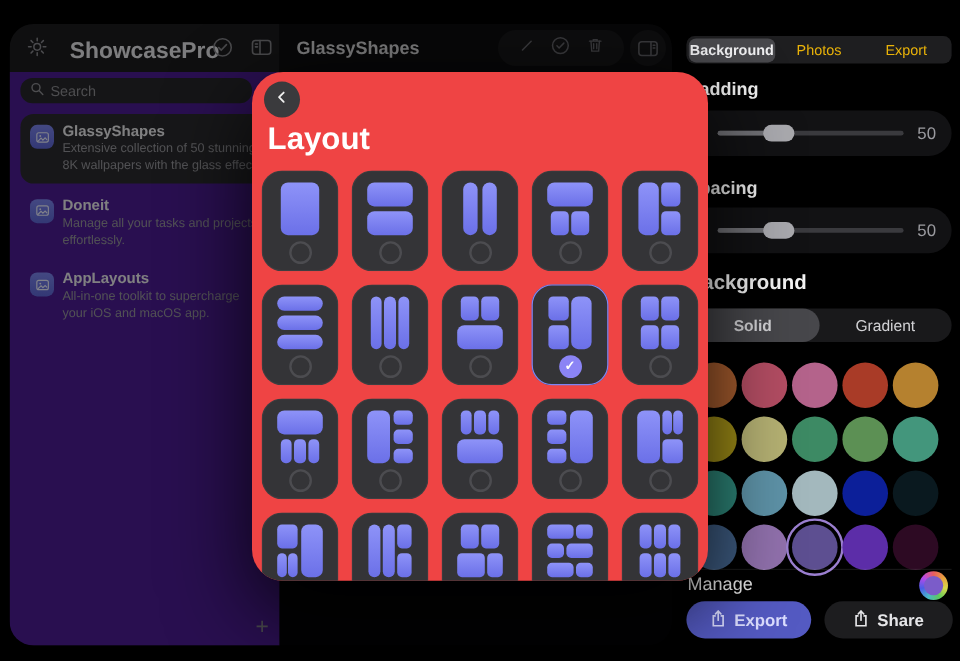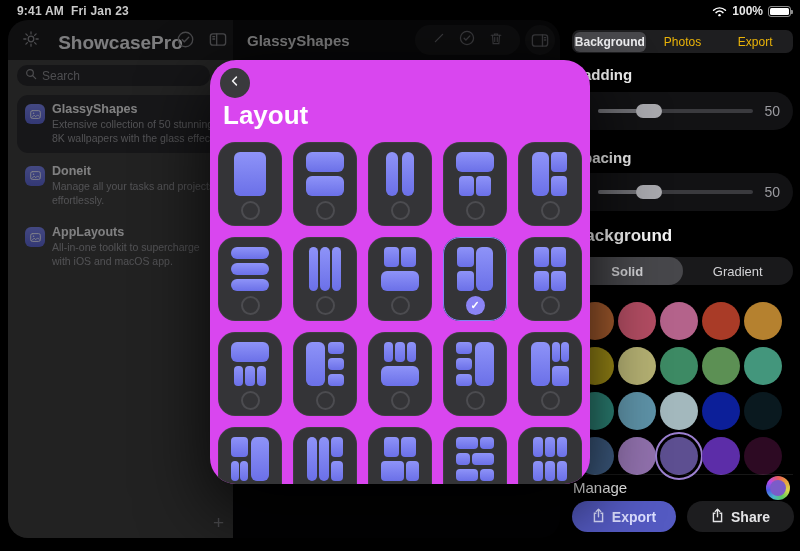--- a/index.html
+++ b/index.html
@@ -33,40 +33,40 @@
   .hdr-title { position:absolute; left:0; right:0; top:12px; text-align:center;
     font-size:19px; font-weight:700; color:#e8e8ea; }
   .hdr-ic { position:absolute; top:10px; width:20px; height:20px; color:#85858a; }
   .main-title { position:absolute; left:14px; top:12px; font-size:15px; font-weight:700; color:#dcdcde; }
   .edit-pill { position:absolute; left:182px; top:5px; width:105px; height:30px;
     background:#19191b; border-radius:15px; display:flex; align-items:center;
     justify-content:space-around; color:#68686d; padding:0 10px; }
   .circle-btn { position:absolute; left:292px; top:5px; width:30px; height:30px; border-radius:50%;
     background:#19191b; color:#68686d; display:flex; align-items:center; justify-content:center; }
   .body { position:absolute; left:0; top:40px; right:0; bottom:0; }
-  .sidebar { position:absolute; left:0; top:0; width:225px; bottom:0; background:#404040; }
+  .sidebar { position:absolute; left:0; top:0; width:225px; bottom:0; background:#4c1d95; }
   .content { position:absolute; left:225px; top:0; right:0; bottom:0; background:#050506; }
   .search { position:absolute; left:9px; top:5px; width:193px; height:21px; background:#28282b;
     border-radius:10px; display:flex; align-items:center; gap:5px; padding:0 8px; color:#8e8e93; }
   .search span { font-size:12px; }
   .side-list { position:absolute; left:9px; top:35px; width:206px; }
   .side-item { display:flex; gap:7px; padding:7px 6px 7px 8px; border-radius:11px; margin-bottom:4px; }
   .side-item.sel { background:#2c2c2f; }
   .app-icon { flex:0 0 auto; width:20px; height:20px; border-radius:6px; margin-top:2px;
     background:linear-gradient(180deg,#7d86f0,#5f68d8); display:flex; align-items:center; justify-content:center; }
   .side-title { font-size:12.5px; font-weight:700; color:#ececee; margin-bottom:2px; }
   .side-desc { font-size:10.5px; line-height:1.32; color:#97979c; white-space:nowrap; }
   .plus-btn { position:absolute; right:9px; bottom:6px; font-size:19px; color:#8a8a8e; line-height:1; }
 
   .dim { position:absolute; left:0; top:0; width:566px; height:551px;
     background:rgba(0,0,0,.46); z-index:3; }
 
   
   .modal { position:absolute; left:210px; top:60px; width:380px; height:424px; z-index:6;
-    background:#d946ef; border-radius:26px; overflow:hidden;
+    background:#ef4444; border-radius:26px; overflow:hidden;
     box-shadow:0 24px 70px rgba(0,0,0,.8); }
   .back-btn { position:absolute; left:10px; top:8px; width:30px; height:30px; border-radius:50%;
     background:#3a3a3d; color:#f0f0f0; display:flex; align-items:center; justify-content:center; }
   .modal-title { position:absolute; left:13px; top:40px; font-size:26px; font-weight:700; color:#fff; }
   .opt-grid { position:absolute; left:8px; top:82px; display:grid;
     grid-template-columns:repeat(5,64px); grid-auto-rows:84px; gap:11px; }
   .opt { background:#343437; border-radius:17px; border:1px solid rgba(255,255,255,.05); }
   .opt.selected { outline:1.5px solid #7d84f3; outline-offset:-1px; }
   .glyph { position:relative; width:42px; height:44px; margin:9px auto 0; }
   .blk { position:absolute; background:linear-gradient(180deg,#8e93f8,#6b70e8); }
@@ -111,37 +111,20 @@
   .btn { position:absolute; top:501px; height:31px; border-radius:16px; display:flex;
     align-items:center; justify-content:center; gap:7px; font-size:14px; font-weight:600; }
   .btn-export { left:6px; width:104px; background:#545ac2; color:#dcdeff; }
   .btn-share { left:121px; width:107px; background:#1d1d1f; color:#e5e5e7; }
 </style>
 </head>
 <body>
 
 <div class="stage">
 
-  <div class="statusbar">
-    <div class="status-left">
-      <span>9:41 AM</span>
-      <span>Fri Jan 23</span>
-    </div>
-    <div class="status-right">
-      <span class="wifi">
-        <svg width="15" height="11" viewBox="0 0 16 12" fill="none" stroke="#fff" stroke-width="1.6" stroke-linecap="round">
-          <path d="M1.5 4.6 C5.2 1.2 10.8 1.2 14.5 4.6"></path>
-          <path d="M4.2 7.2 C6.5 5.2 9.5 5.2 11.8 7.2"></path>
-          <circle cx="8" cy="10" r="1.3" fill="#fff" stroke="none"></circle>
-        </svg>
-      </span>
-      <span>100%</span>
-      <span class="battery"></span>
-    </div>
-  </div>
 
   <div class="window">
     <div class="hdr">
       <div class="hdr-left">
         <div class="gear-btn">
           <svg width="18" height="18" viewBox="0 0 20 20" fill="none" stroke="currentColor" stroke-width="1.4" stroke-linecap="round">
             <circle cx="10" cy="10" r="3.1"></circle>
             <path d="M10 2v2.4M10 15.6V18M2 10h2.4M15.6 10H18M4.3 4.3l1.7 1.7M14 14l1.7 1.7M15.7 4.3L14 6M6 14l-1.7 1.7"></path>
           </svg>
         </div>
@@ -235,21 +218,21 @@
               <div class="app-icon">
                 <svg width="13" height="13" viewBox="0 0 20 20" fill="none" stroke="#eceeff" stroke-width="1.5" stroke-linecap="round">
                   <rect x="2.6" y="4" width="14.8" height="12" rx="2.6"></rect>
                   <circle cx="7" cy="8.2" r="1.2" fill="#eceeff" stroke="none"></circle>
                   <path d="M4.6 14.4l3.4-3.4 2.4 2.4 2.8-2.8 2.2 2.2"></path>
                 </svg>
               </div>
               <div class="side-text">
                 <div class="side-title">AppLayouts</div>
                 <div class="side-desc">All-in-one toolkit to supercharge</div>
-                <div class="side-desc">with iOS and macOS app.</div>
+                <div class="side-desc">your iOS and macOS app.</div>
               </div>
             </div>
           </div>
         <div class="plus-btn">+</div>
       </div>
       <div class="content"></div>
     </div>
   </div>
 
   <div class="dim"></div>

